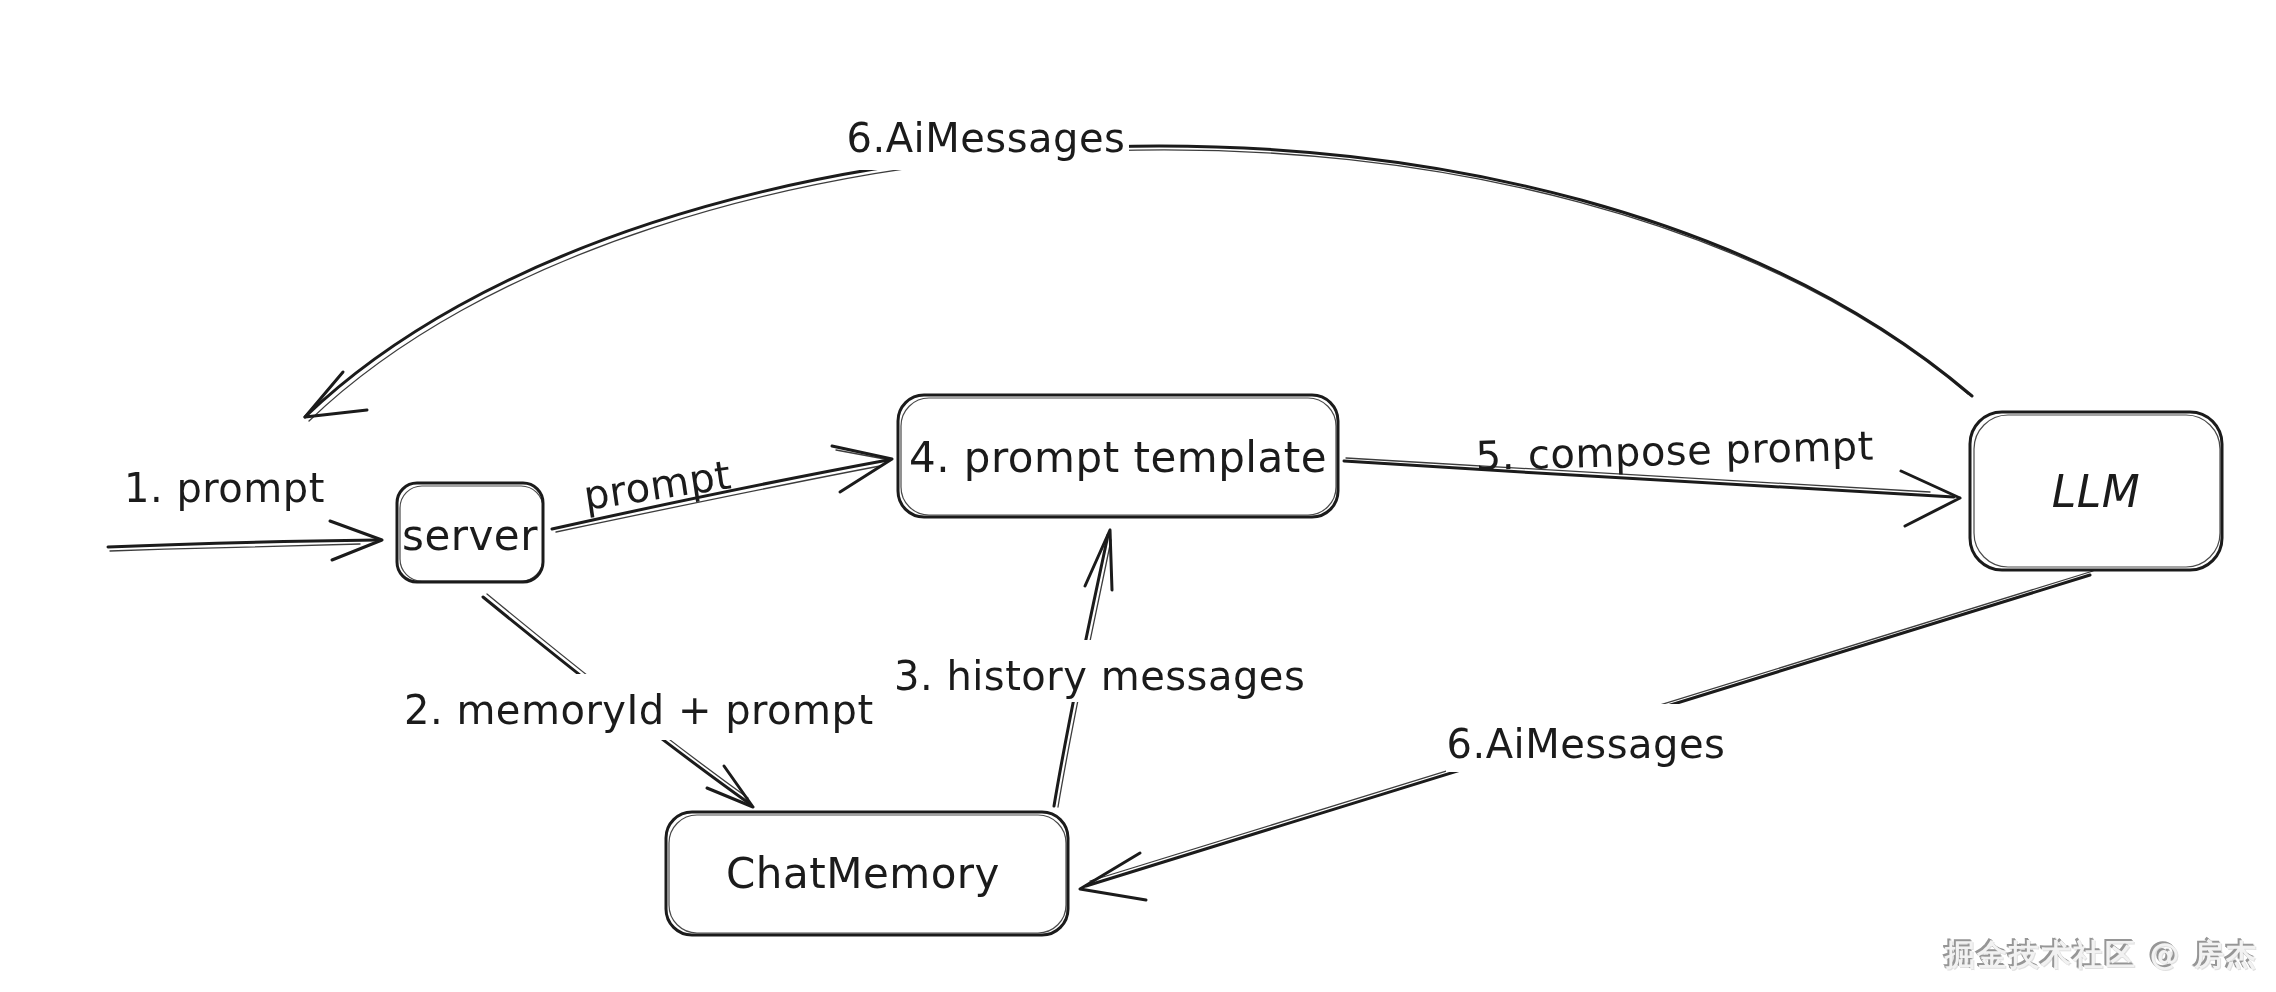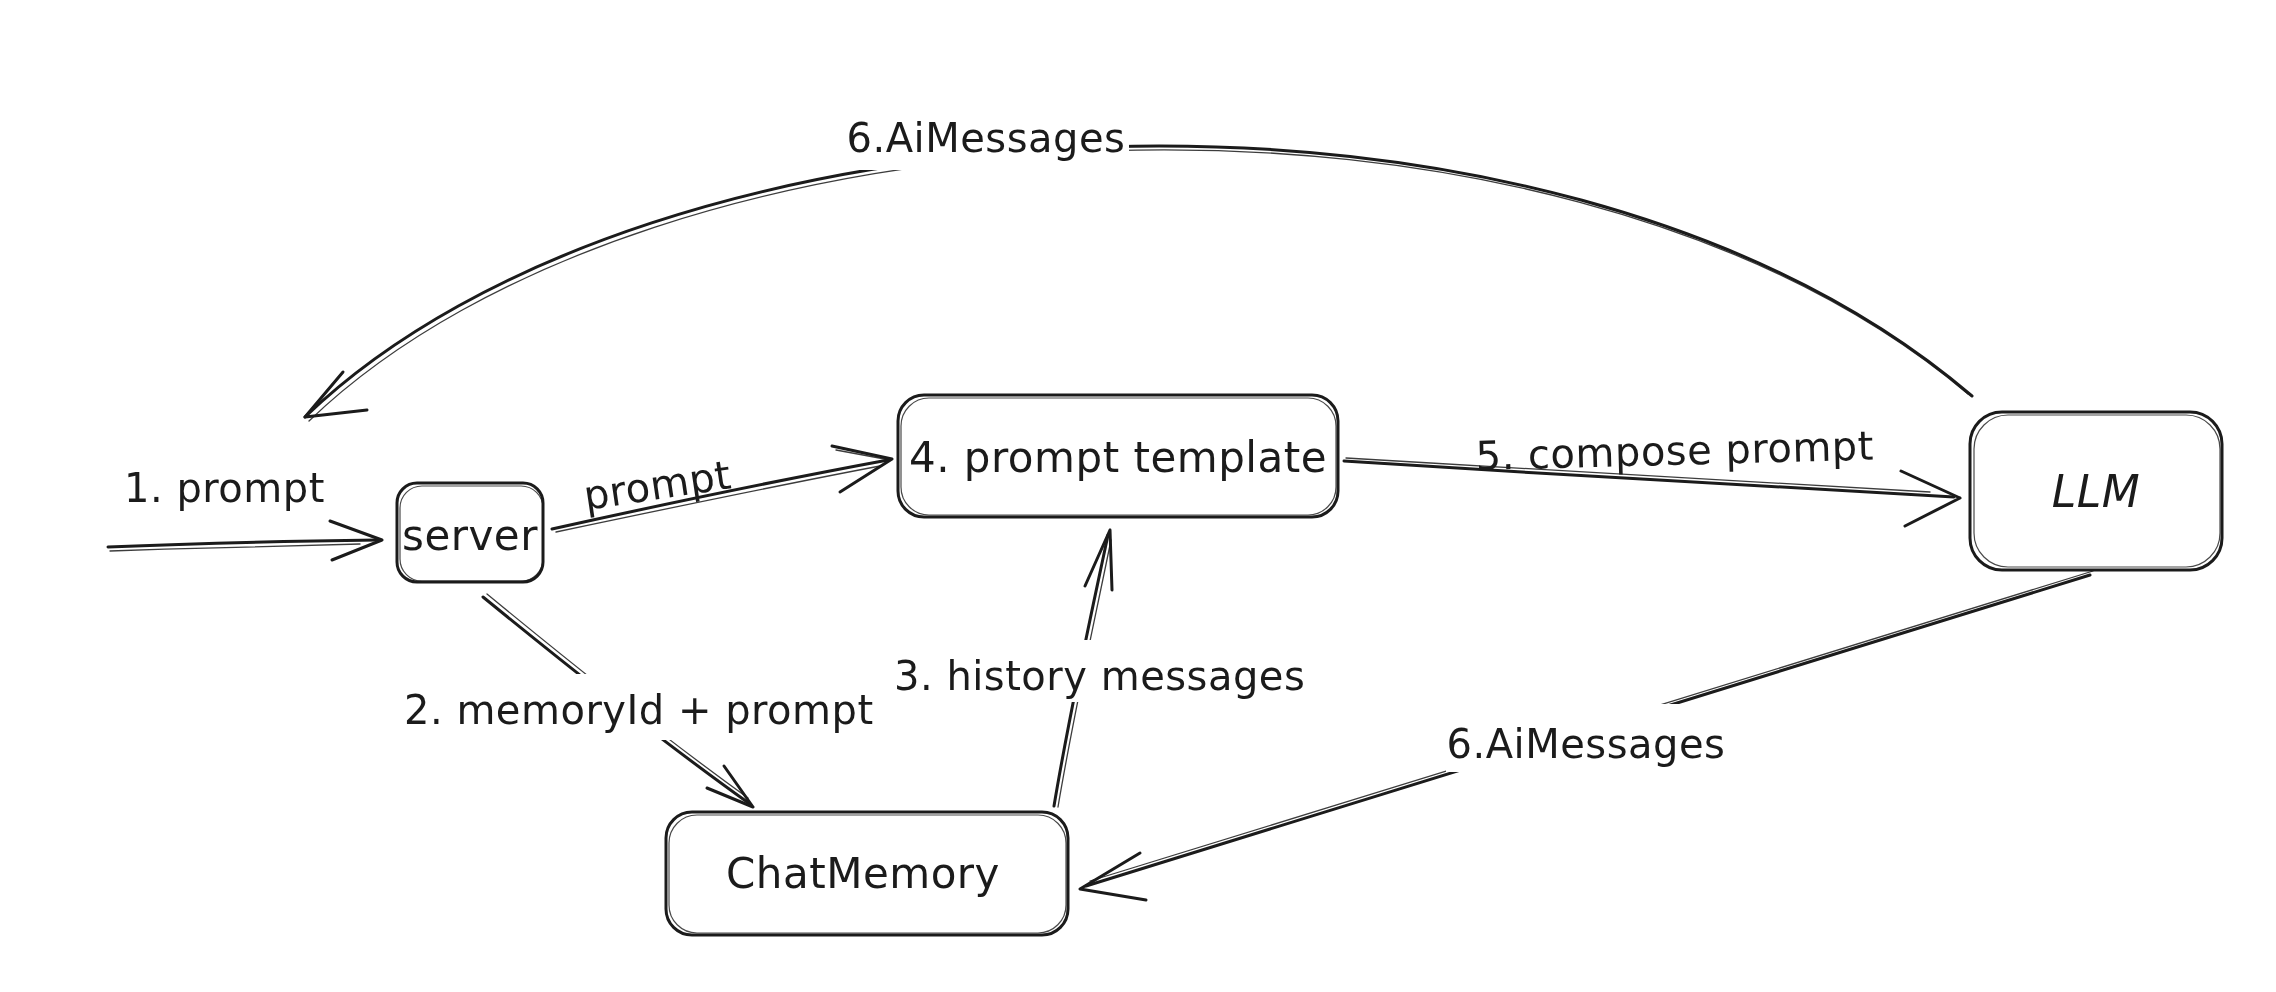--- a/index.html
+++ b/index.html
@@ -154,13 +154,14 @@
 
     <text class="edge-label" x="404" y="724">2. memoryId + prompt</text>
 
     <text class="edge-label" x="894" y="690">3. history messages</text>
 
     <text class="edge-label" x="986" y="152" text-anchor="middle">6.AiMessages</text>
 
     <text class="edge-label" x="1586" y="758" text-anchor="middle">6.AiMessages</text>
   </svg>
 
+  <div class="watermark">掘金技术社区 @ 房杰</div>
 </div>
 
 </body></html>

